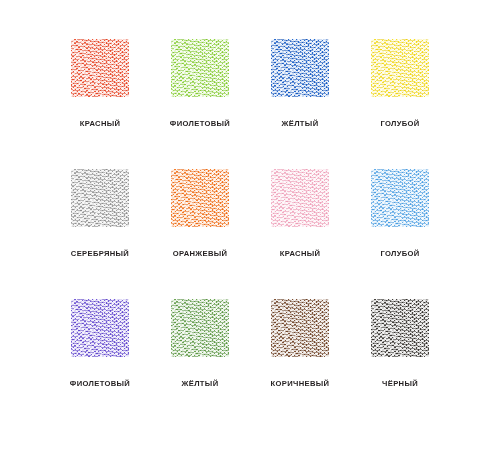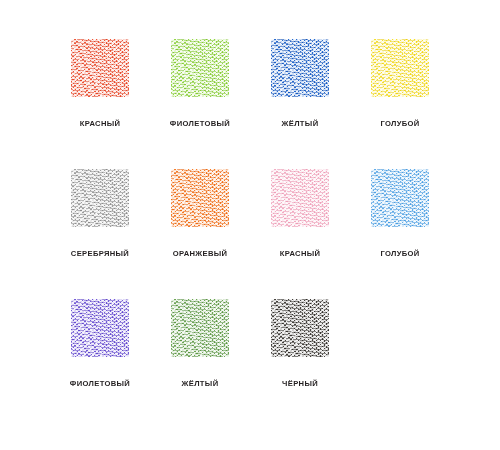--- a/index.html
+++ b/index.html
@@ -199,20 +199,28 @@
       <div class="swatch-cell">
         <div class="swatch-chip">
           <div class="chip-ink" style="background: rgb(100, 160, 74);"></div>
           <div class="chip-ink2" style="background: rgb(78, 136, 55);"></div>
           <div class="chip-edge" style="background: rgb(78, 136, 55);"></div>
         </div>
         <div class="swatch-label">ЖЁЛТЫЙ</div>
       </div>
       <div class="swatch-cell">
         <div class="swatch-chip">
+          <div class="chip-ink" style="background: rgb(118, 71, 42);"></div>
+          <div class="chip-ink2" style="background: rgb(94, 53, 28);"></div>
+          <div class="chip-edge" style="background: rgb(94, 53, 28);"></div>
+        </div>
+        <div class="swatch-label">КОРИЧНЕВЫЙ</div>
+      </div>
+      <div class="swatch-cell">
+        <div class="swatch-chip">
           <div class="chip-ink" style="background: rgb(58, 54, 49);"></div>
           <div class="chip-ink2" style="background: rgb(38, 35, 32);"></div>
           <div class="chip-edge" style="background: rgb(38, 35, 32);"></div>
         </div>
         <div class="swatch-label">ЧЁРНЫЙ</div>
       </div>
     </div>
 </div>
 
 </body></html>

